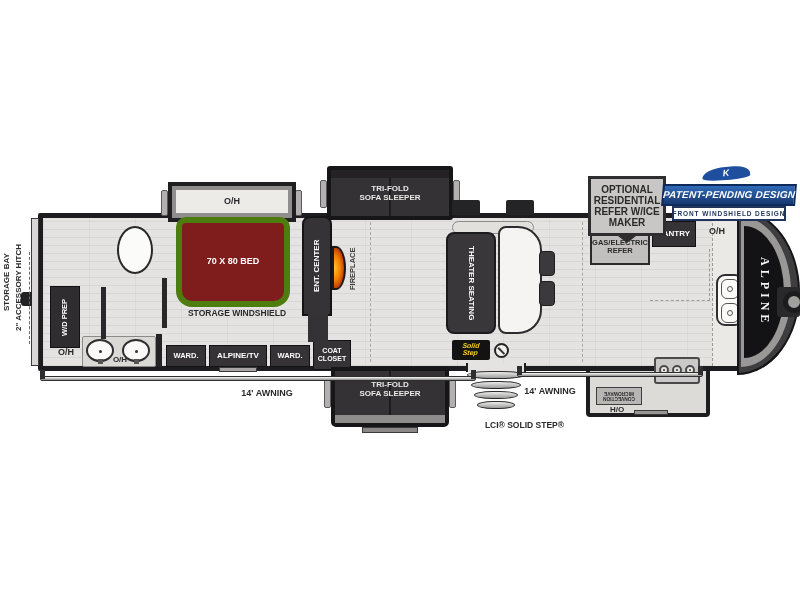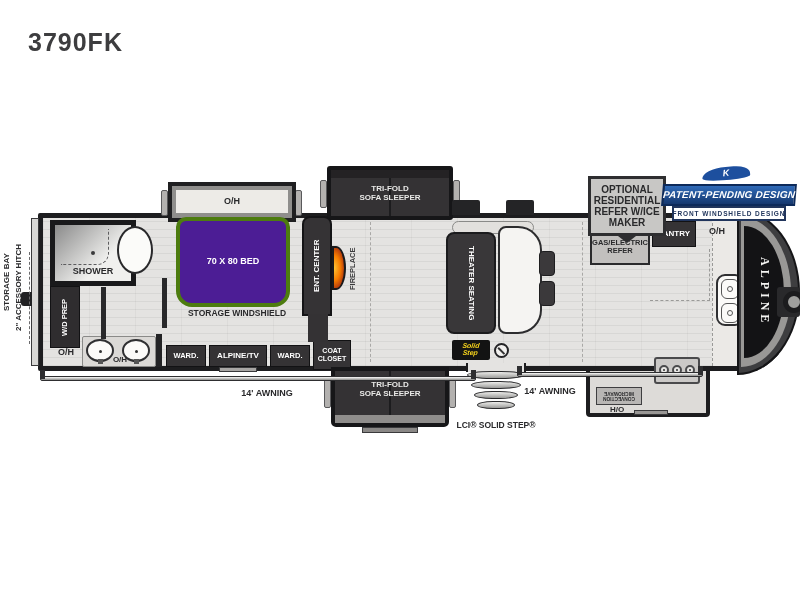--- a/index.html
+++ b/index.html
@@ -24,21 +24,20 @@
   .burner{position:absolute;width:10px;height:10px;border:2px solid #4a4a4c;border-radius:50%;background:#e8e7e5;}
   .burner::after{content:"";position:absolute;left:2px;top:2px;width:2px;height:2px;background:#333;border-radius:50%;}
   .stepbar{position:relative;margin:0 auto 2px auto;height:8px;background:linear-gradient(#ededeb,#9b9b99);
            border:1.5px solid #2a2a2c;border-radius:50% / 60%;}
 </style>
 </head>
 <body>
 
 <div id="stage">
 
-  <div class="lbl" style="left:28px;top:28px;width:120px;font-size:25px;letter-spacing:1px;color:#3d3d3f;text-align:left;">3790FK</div>
 
   <div class="planks" style="left:38px;top:213px;width:720px;height:158px;border:5px solid #1d1d1f;border-radius:2px;"></div>
 
   <div style="left:31px;top:218px;width:8px;height:148px;background:#d8d7d5;border:1.5px solid #3a3a3c;"></div>
   <div style="left:21px;top:292px;width:11px;height:14px;background:#222224;border-radius:3px 0 0 3px;"></div>
   <div class="dashv" style="left:29px;top:252px;height:92px;border-left:1.5px dashed #6a6a6c;"></div>
   <div class="lbl vt" style="left:1px;top:230px;width:12px;height:104px;font-size:8px;">STORAGE BAY</div>
   <div class="lbl vt" style="left:13px;top:222px;width:12px;height:130px;font-size:8px;">2" ACCESSORY HITCH</div>
 
   <div class="dashv" style="left:370px;top:222px;height:140px;"></div>
@@ -85,43 +84,38 @@
 
   <div style="left:452px;top:200px;width:28px;height:15px;background:#242426;border-radius:2px 2px 0 0;"></div>
   <div style="left:506px;top:200px;width:28px;height:15px;background:#242426;border-radius:2px 2px 0 0;"></div>
 
   <div class="lbl flex" style="left:590px;top:221px;width:60px;height:44px;background:#c2c0be;border:2.5px solid #2a2a2c;font-size:7.5px;">18 CU. FT.
 GAS/ELECTRIC
 REFER</div>
   <div class="dark" style="left:652px;top:221px;width:44px;height:26px;font-size:8px;">PANTRY</div>
   <div class="lbl" style="left:700px;top:226px;width:34px;font-size:9px;">O/H</div>
 
-  <div style="left:50px;top:220px;width:86px;height:66px;border:5px solid #19191b;background:linear-gradient(135deg,#8a8a8a 0%,#f0f0ee 65%);">
-    <div style="left:6px;top:4px;width:48px;height:36px;border-right:1.2px dashed #5c5c5e;border-bottom:1.2px dashed #5c5c5e;border-radius:0 0 12px 0;"></div>
-    <div style="left:36px;top:26px;width:4px;height:4px;background:#3a3a3c;border-radius:50%;"></div>
-    <div class="lbl" style="left:0;bottom:5px;width:76px;font-size:9px;">SHOWER</div>
-  </div>
   <div style="left:117px;top:226px;width:36px;height:48px;background:#fbfbf9;border:2.5px solid #29292b;border-radius:50%;"></div>
   <div class="dark vt" style="left:50px;top:286px;width:30px;height:62px;font-size:7.5px;background:#2f2d2f;">W/D PREP</div>
   <div class="lbl" style="left:48px;top:347px;width:36px;font-size:9px;">O/H</div>
   <div style="left:82px;top:336px;width:74px;height:31px;background:#dbd9d6;border:1px solid #8a8a88;border-radius:2px;"></div>
   <div class="sink" style="left:86px;top:339px;width:28px;height:23px;">
     <div style="left:11px;top:9px;width:3px;height:3px;background:#333;border-radius:50%;"></div>
     <div style="left:10px;bottom:-4px;width:5px;height:5px;background:#555;"></div>
   </div>
   <div class="sink" style="left:122px;top:339px;width:28px;height:23px;">
     <div style="left:11px;top:9px;width:3px;height:3px;background:#333;border-radius:50%;"></div>
     <div style="left:10px;bottom:-4px;width:5px;height:5px;background:#555;"></div>
   </div>
   <div class="lbl" style="left:102px;top:356px;width:36px;font-size:8px;">O/H</div>
   <div style="left:156px;top:334px;width:6px;height:33px;background:#232325;"></div>
   <div style="left:101px;top:287px;width:5px;height:52px;background:#29292b;"></div>
 
   <div style="left:162px;top:278px;width:5px;height:50px;background:#29292b;"></div>
-  <div class="dark" style="left:176px;top:217px;width:114px;height:90px;background:#4c1d95;border:4px solid #4d7c0f;border-radius:10px 10px 16px 16px;font-size:9px;">70 X 80 BED</div>
+  <div class="dark" style="left:176px;top:217px;width:114px;height:90px;background:#7f1d1d;border:6px solid #4d7c0f;border-radius:10px 10px 16px 16px;font-size:9px;">70 X 80 BED</div>
   <div class="lbl" style="left:152px;top:309px;width:170px;font-size:8.5px;">STORAGE WINDSHIELD</div>
   <div class="dark" style="left:166px;top:345px;width:40px;height:22px;font-size:7.5px;">WARD.</div>
   <div class="dark" style="left:209px;top:345px;width:58px;height:22px;font-size:8px;">ALPINE/TV</div>
   <div style="left:219px;top:367px;width:38px;height:5px;background:#a8a6a4;border:1px solid #3a3a3c;"></div>
   <div class="dark" style="left:270px;top:345px;width:40px;height:22px;font-size:7.5px;">WARD.</div>
   <div class="dark" style="left:313px;top:340px;width:38px;height:30px;font-size:7px;">COAT
 CLOSET</div>
 
   <div class="dark vt" style="left:302px;top:216px;width:30px;height:100px;font-size:8px;border-radius:0 0 8px 8px;border:2px solid #141416;">ENT. CENTER</div>
   <div style="left:308px;top:314px;width:20px;height:28px;background:#343234;"></div>
@@ -143,21 +137,21 @@
     <div style="left:1px;top:4.5px;width:9px;height:1.5px;background:#333;transform:rotate(45deg);"></div>
   </div>
 
   <div style="left:466px;top:363px;width:60px;height:9px;background:#e4e3e1;border-left:2.5px solid #1d1d1f;border-right:2.5px solid #1d1d1f;"></div>
   <div style="left:466px;top:371px;width:60px;height:46px;">
     <div class="stepbar" style="position:relative;width:58px;"></div>
     <div class="stepbar" style="position:relative;width:50px;"></div>
     <div class="stepbar" style="position:relative;width:44px;"></div>
     <div class="stepbar" style="position:relative;width:38px;"></div>
   </div>
-  <div class="lbl" style="left:428px;top:421px;width:136px;font-size:8.5px;">LCI® SOLID STEP®</div>
+  <div class="lbl" style="left:428px;top:421px;width:136px;font-size:8.5px;text-align:right;">LCI® SOLID STEP®</div>
 
   <div class="tab" style="left:324px;top:378px;width:7px;height:30px;"></div>
   <div class="tab" style="left:449px;top:378px;width:7px;height:30px;"></div>
   <div style="left:331px;top:367px;width:118px;height:60px;background:#343234;border:4px solid #161618;border-radius:0 0 5px 5px;">
     <div style="left:54px;top:0;width:2px;height:44px;background:#1c1c1e;"></div>
     <div class="lbl" style="left:0;top:10px;width:110px;font-size:8px;color:#e8e8e6;">TRI-FOLD
 SOFA SLEEPER</div>
     <div style="left:0;bottom:0;width:110px;height:8px;background:#8f8d8b;"></div>
   </div>
   <div style="left:362px;top:427px;width:56px;height:6px;background:#8a8886;border:1px solid #3a3a3c;"></div>

